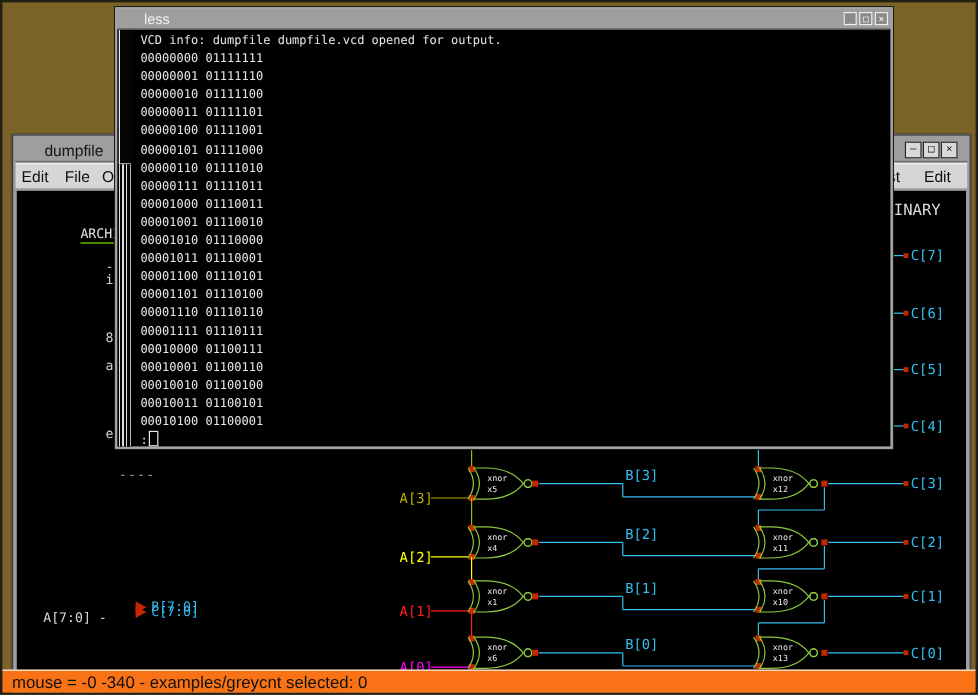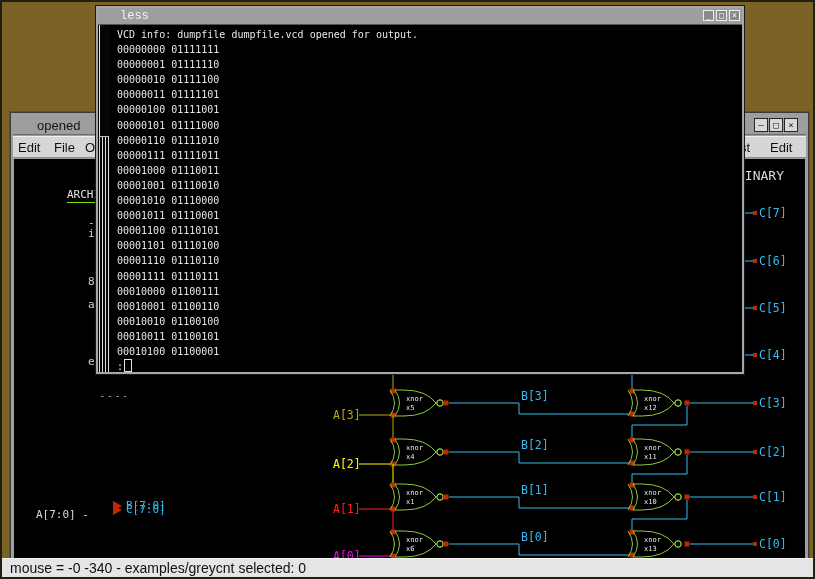--- a/index.html
+++ b/index.html
@@ -51,21 +51,21 @@
   .tri{width:0;height:0;border-left:9px solid #c42600;border-top:5px solid transparent;border-bottom:5px solid transparent;}
   svg.schem{position:absolute;left:0;top:0;}
   
   .term-window{
     position:absolute;left:94px;top:4px;width:648px;height:368px;
     background:#9e9e9e;border:2px solid #a6a6a6;box-shadow:0 0 0 1px #1a1a1a;
   }
   .term-titlebar{position:absolute;left:0;top:0;right:0;height:16px;background:#9e9e9e;}
   .term-title{
     position:absolute;left:22px;top:1px;font-size:12px;color:#f2f2f2;
-    font-family:Liberation Mono, monospace;
+    font-family:Liberation Sans, sans-serif;
   }
   .term-btns{position:absolute;right:2px;top:2px;display:flex;gap:2px;}
   .term-btn{
     width:11px;height:11px;border:1px solid #ededed;background:#8a8a8a;position:relative;
   }
   .term-btn .g{
     position:absolute;inset:0;color:#fff;font-size:8px;line-height:10px;text-align:center;
     font-family:"DejaVu Sans Mono",monospace;
   }
   .term-body{
@@ -81,35 +81,35 @@
   .term-text{
     flex:1;padding:2px 0 0 7px;color:#e6e6e6;font-size:10px;line-height:15.1px;
     font-family:"DejaVu Sans Mono",monospace;white-space:pre;
   }
   .cursor{
     display:inline-block;width:8px;height:13px;border:1px solid #e6e6e6;
     vertical-align:-2px;margin-left:1px;
   }
   
   .status-bar{
-    position:absolute;left:0;right:0;top:556px;height:22px;background:#e5e5e5;
+    position:absolute;left:0;right:0;top:556px;height:22px;background:#f97316;
     border-top:1px solid #f4f4f4;border-bottom:1px solid #8a8a8a;
     font-family:"Liberation Sans",sans-serif;font-size:14px;color:#101010;
     line-height:18px;padding-left:8px;
   }
   .bottom-edge{position:absolute;left:0;right:0;top:575px;height:4px;background:#17130b;}
 </style>
 </head>
 <body>
 
 <div class="screen">
 
   <div class="gc-window">
     <div class="gc-titlebar">
-      <span class="gc-title">opened</span>
+      <span class="gc-title">dumpfile</span>
       <span class="gc-btns">
         <span class="gc-btn">
             <span class="g">–</span>
           </span>
         <span class="gc-btn">
             <span class="g">□</span>
           </span>
         <span class="gc-btn">
             <span class="g">×</span>
           </span>

